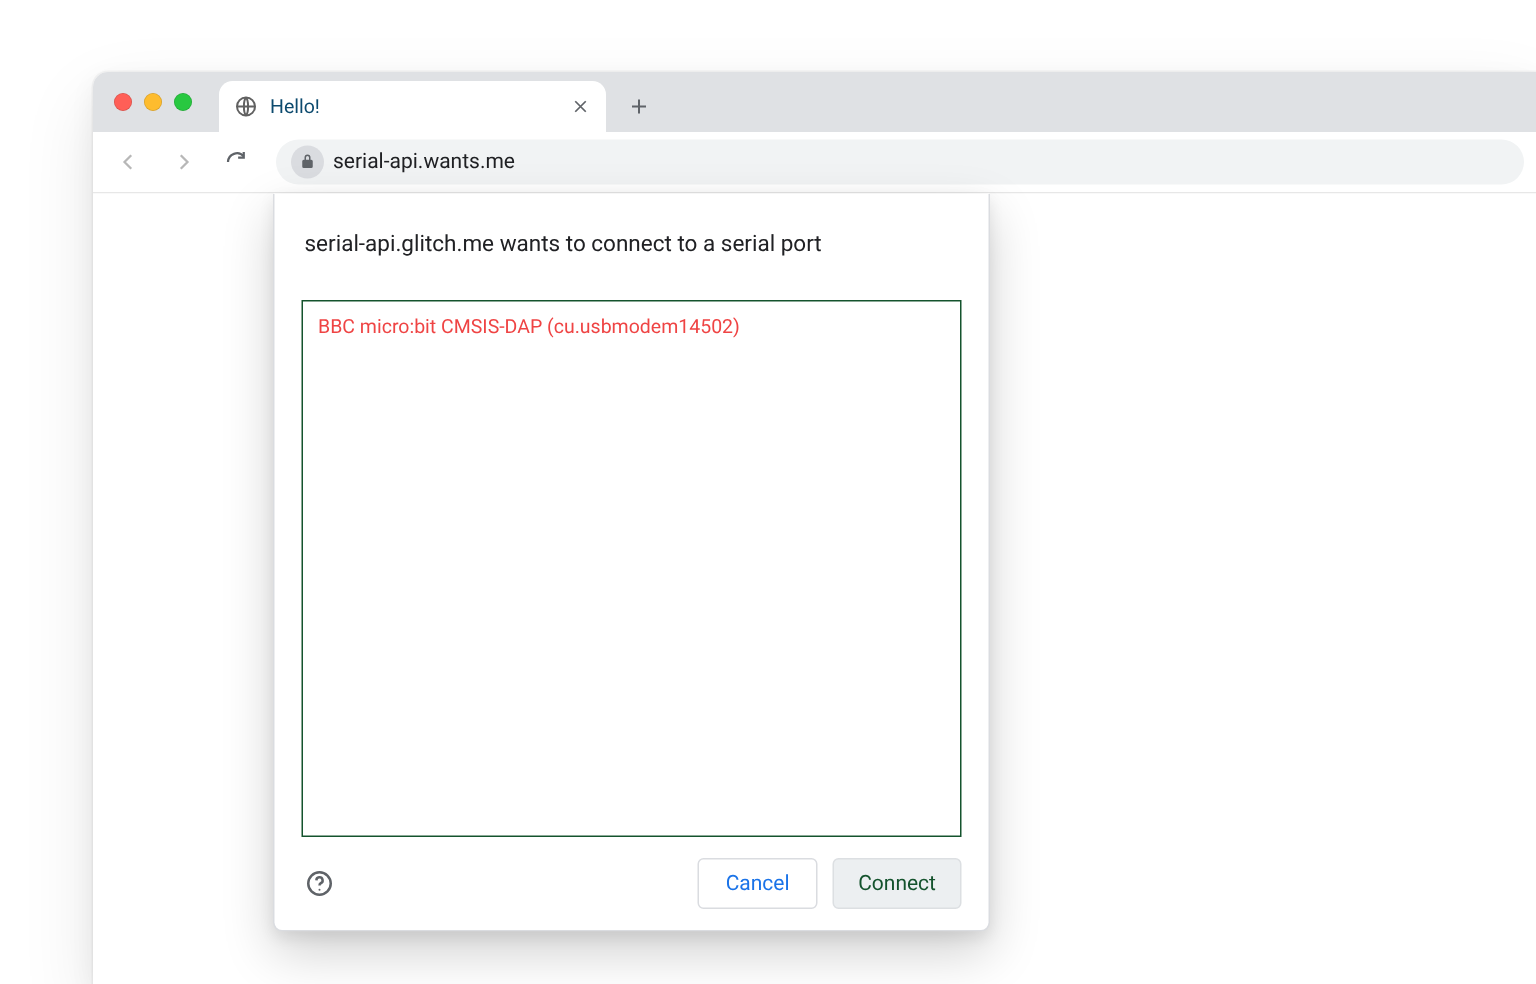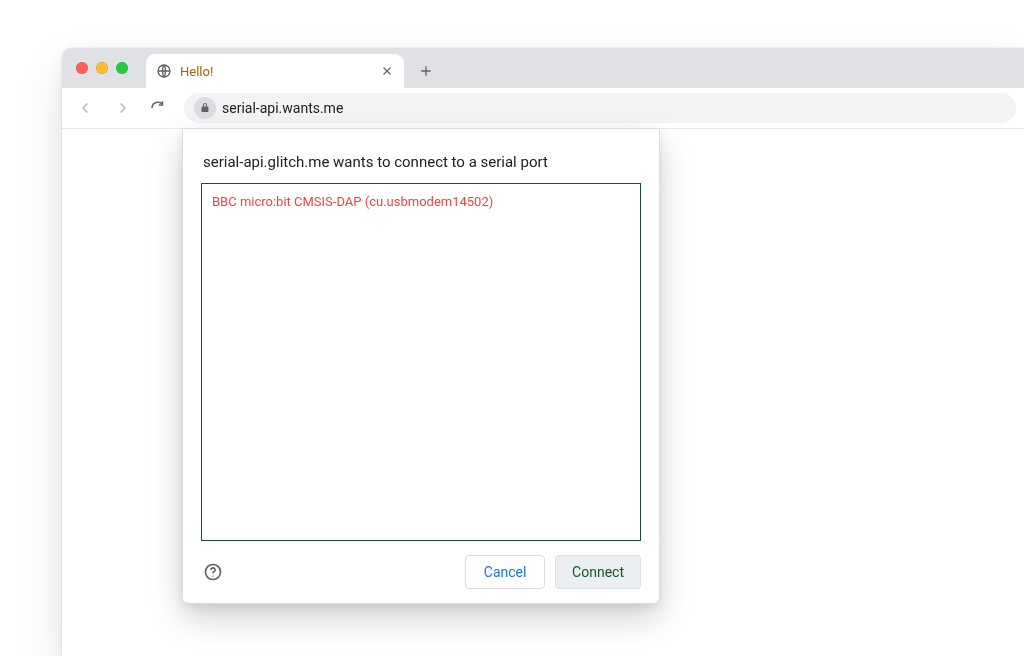--- a/index.html
+++ b/index.html
@@ -66,21 +66,21 @@
     height: 34px;
     width: 238px;
     background: #ffffff;
     border-top-left-radius: 9px;
     border-top-right-radius: 9px;
     display: flex;
     align-items: center;
     padding: 0 10px;
     gap: 8px;
     font-size: 13px;
-    color: #a16207;
+    color: #0c4a6e;
     position: relative;
   }
   .tab .favicon {
     width: 16px; height: 16px;
     color: #616161;
     flex-shrink: 0;
   }
   .tab .title {
     flex: 1;
     white-space: nowrap;
@@ -163,21 +163,21 @@
     border: 1px solid #dadce0;
     border-top: none;
     border-radius: 0 0 6px 6px;
     box-shadow: 0 14px 34px rgba(0,0,0,0.18), 0 4px 10px rgba(0,0,0,0.08);
     padding: 18px 18px 14px 18px;
     box-sizing: border-box;
   }
   .perm-title {
     font-size: 15px;
     color:#202124;
-    margin: 6px 2px 12px 2px;
+    margin: 6px 2px 29px 2px;
   }
   .perm-list {
     border:1px solid #14532d;
     height: 340px;
     overflow:auto;
     padding: 8px 10px;
     font-size: 13px;
     color:#ef4444;
   }
   .perm-list .item {

